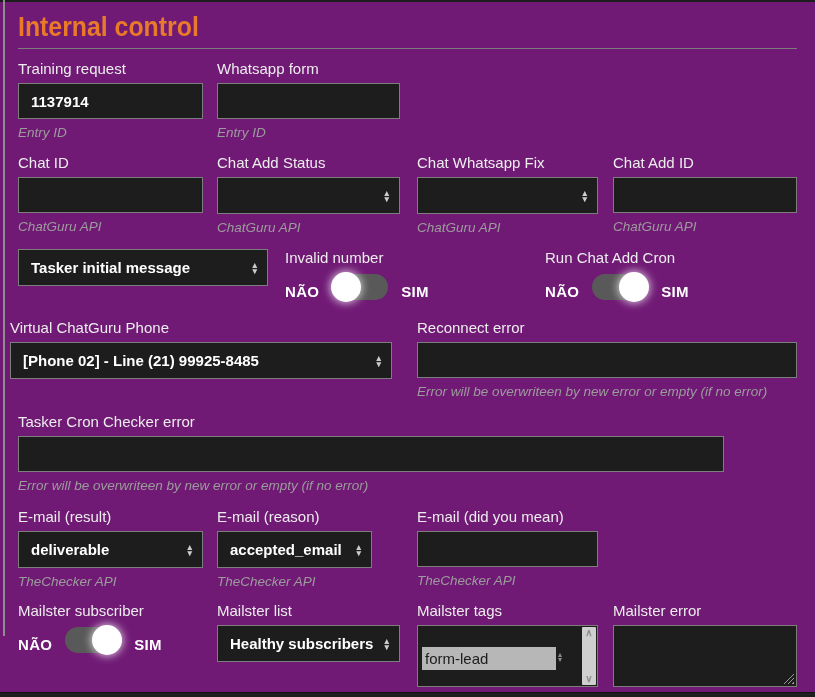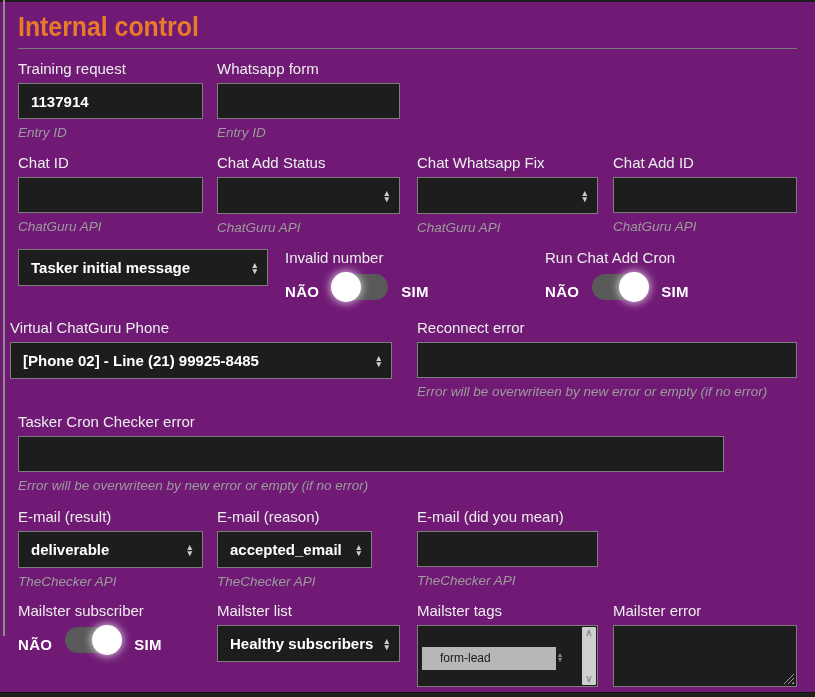--- a/index.html
+++ b/index.html
@@ -87,22 +87,22 @@
   }
   .toggle-track.off .toggle-knob { left: -1px; }
   .toggle-track.on  .toggle-knob { right: -1px; }
 
   
   .listbox { position: relative; width: 181px; height: 62px; }
   .listbox-option {
     position: absolute; left: 4px; top: 21px;
     width: 134px; height: 23px;
     background: #b7b7b7; color: #1c1c1c;
-    font-size: 12px; line-height: 23px;
-    padding: 0 18px;
+    font-size: 15px; line-height: 23px;
+    padding: 0 3px;
     white-space: nowrap; overflow: hidden;
     cursor: pointer;
   }
   .listbox .mini-arrows {
     position: absolute; left: 140px; top: 26px;
     display: flex; flex-direction: column; align-items: center;
     color: #8b8b8b; font-size: 8px; line-height: 5px;
   }
   .scrollbar {
     position: absolute; right: 1px; top: 1px; bottom: 1px;

